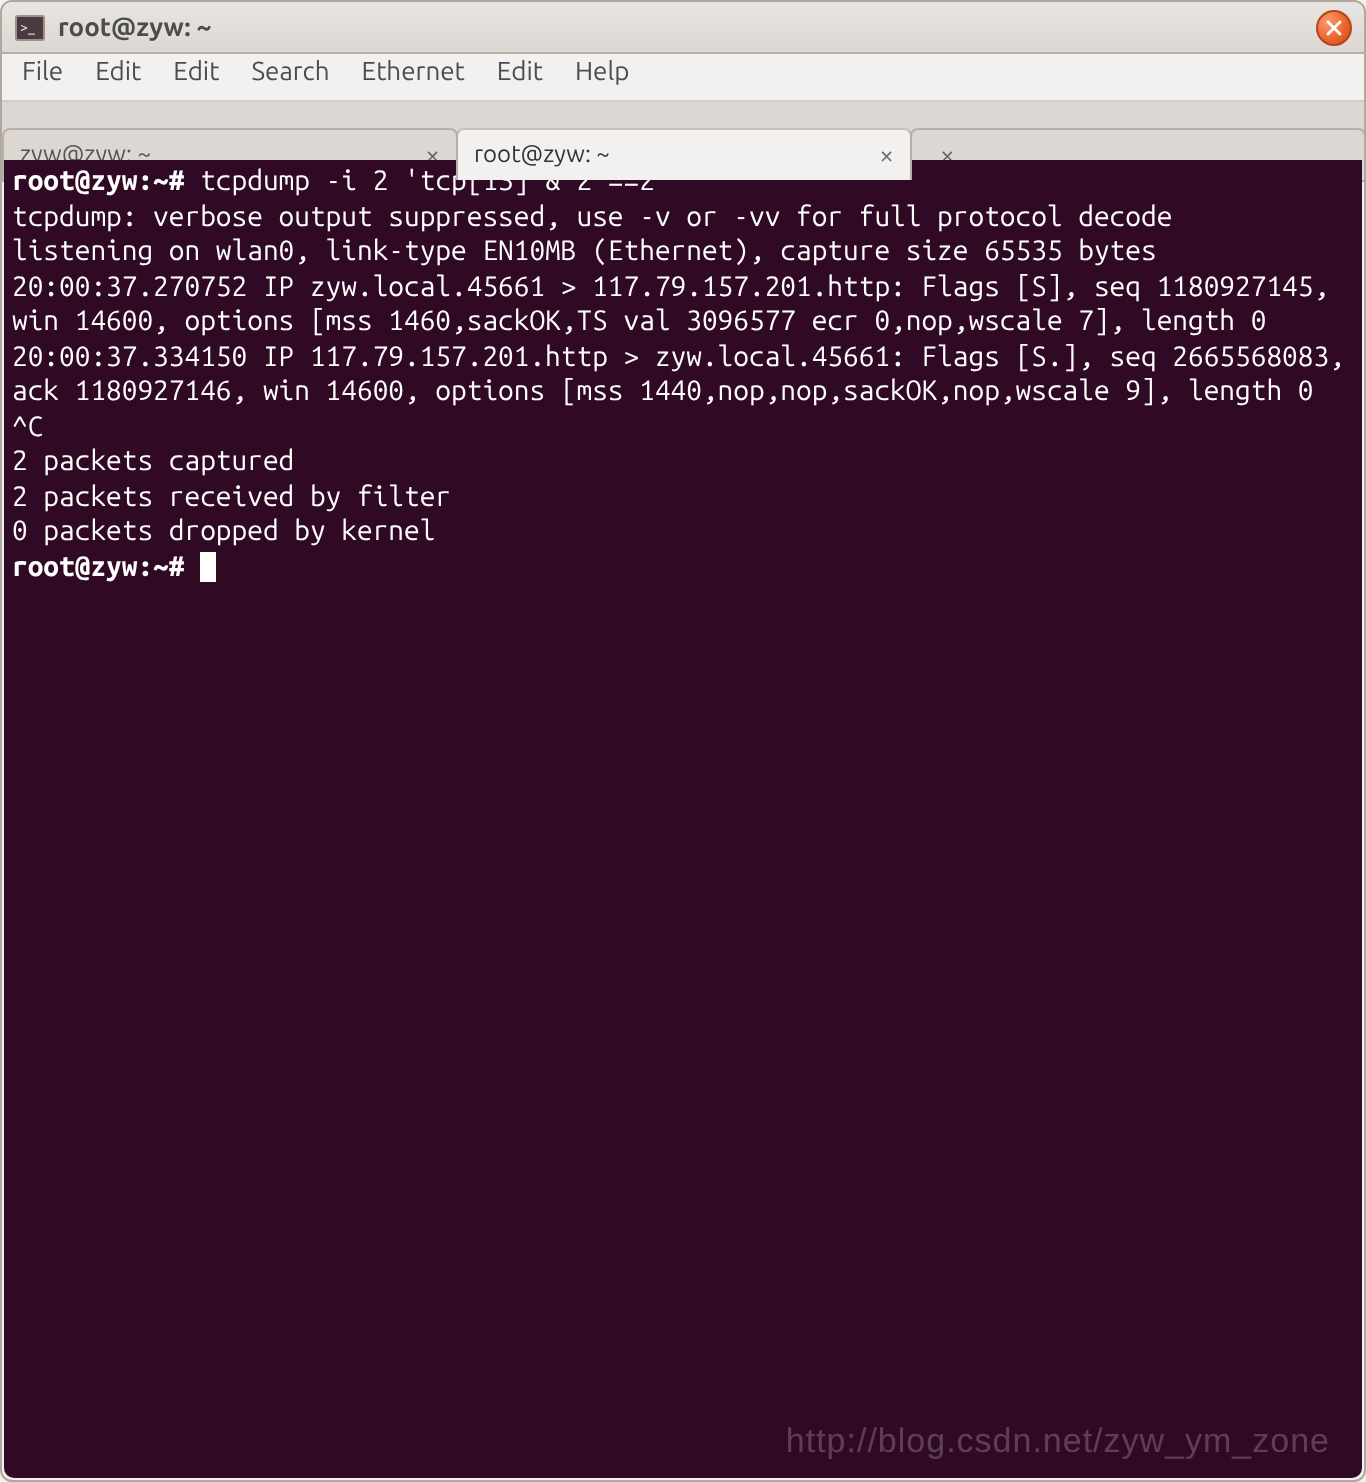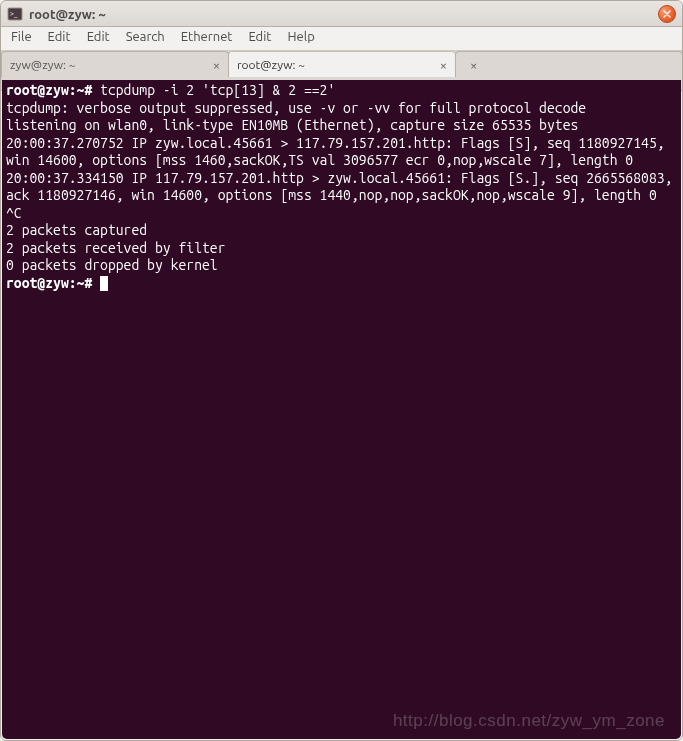--- a/index.html
+++ b/index.html
@@ -56,20 +56,21 @@
     padding: 0 2px;
     font-size: 13px;
     color: #4c4c4c;
   }
   .menubar span { padding: 2px 8px; }
   
   .tabrow {
     height: 40px;
     background: #dcd7d2;
     display: flex;
+    align-items: flex-end;
     border-bottom: 1px solid #b8b0a6;
   }
   .tab {
     flex: 1;
     height: 26px;
     display: flex;
     align-items: center;
     padding: 0 8px;
     font-size: 12px;
     color: #555;

